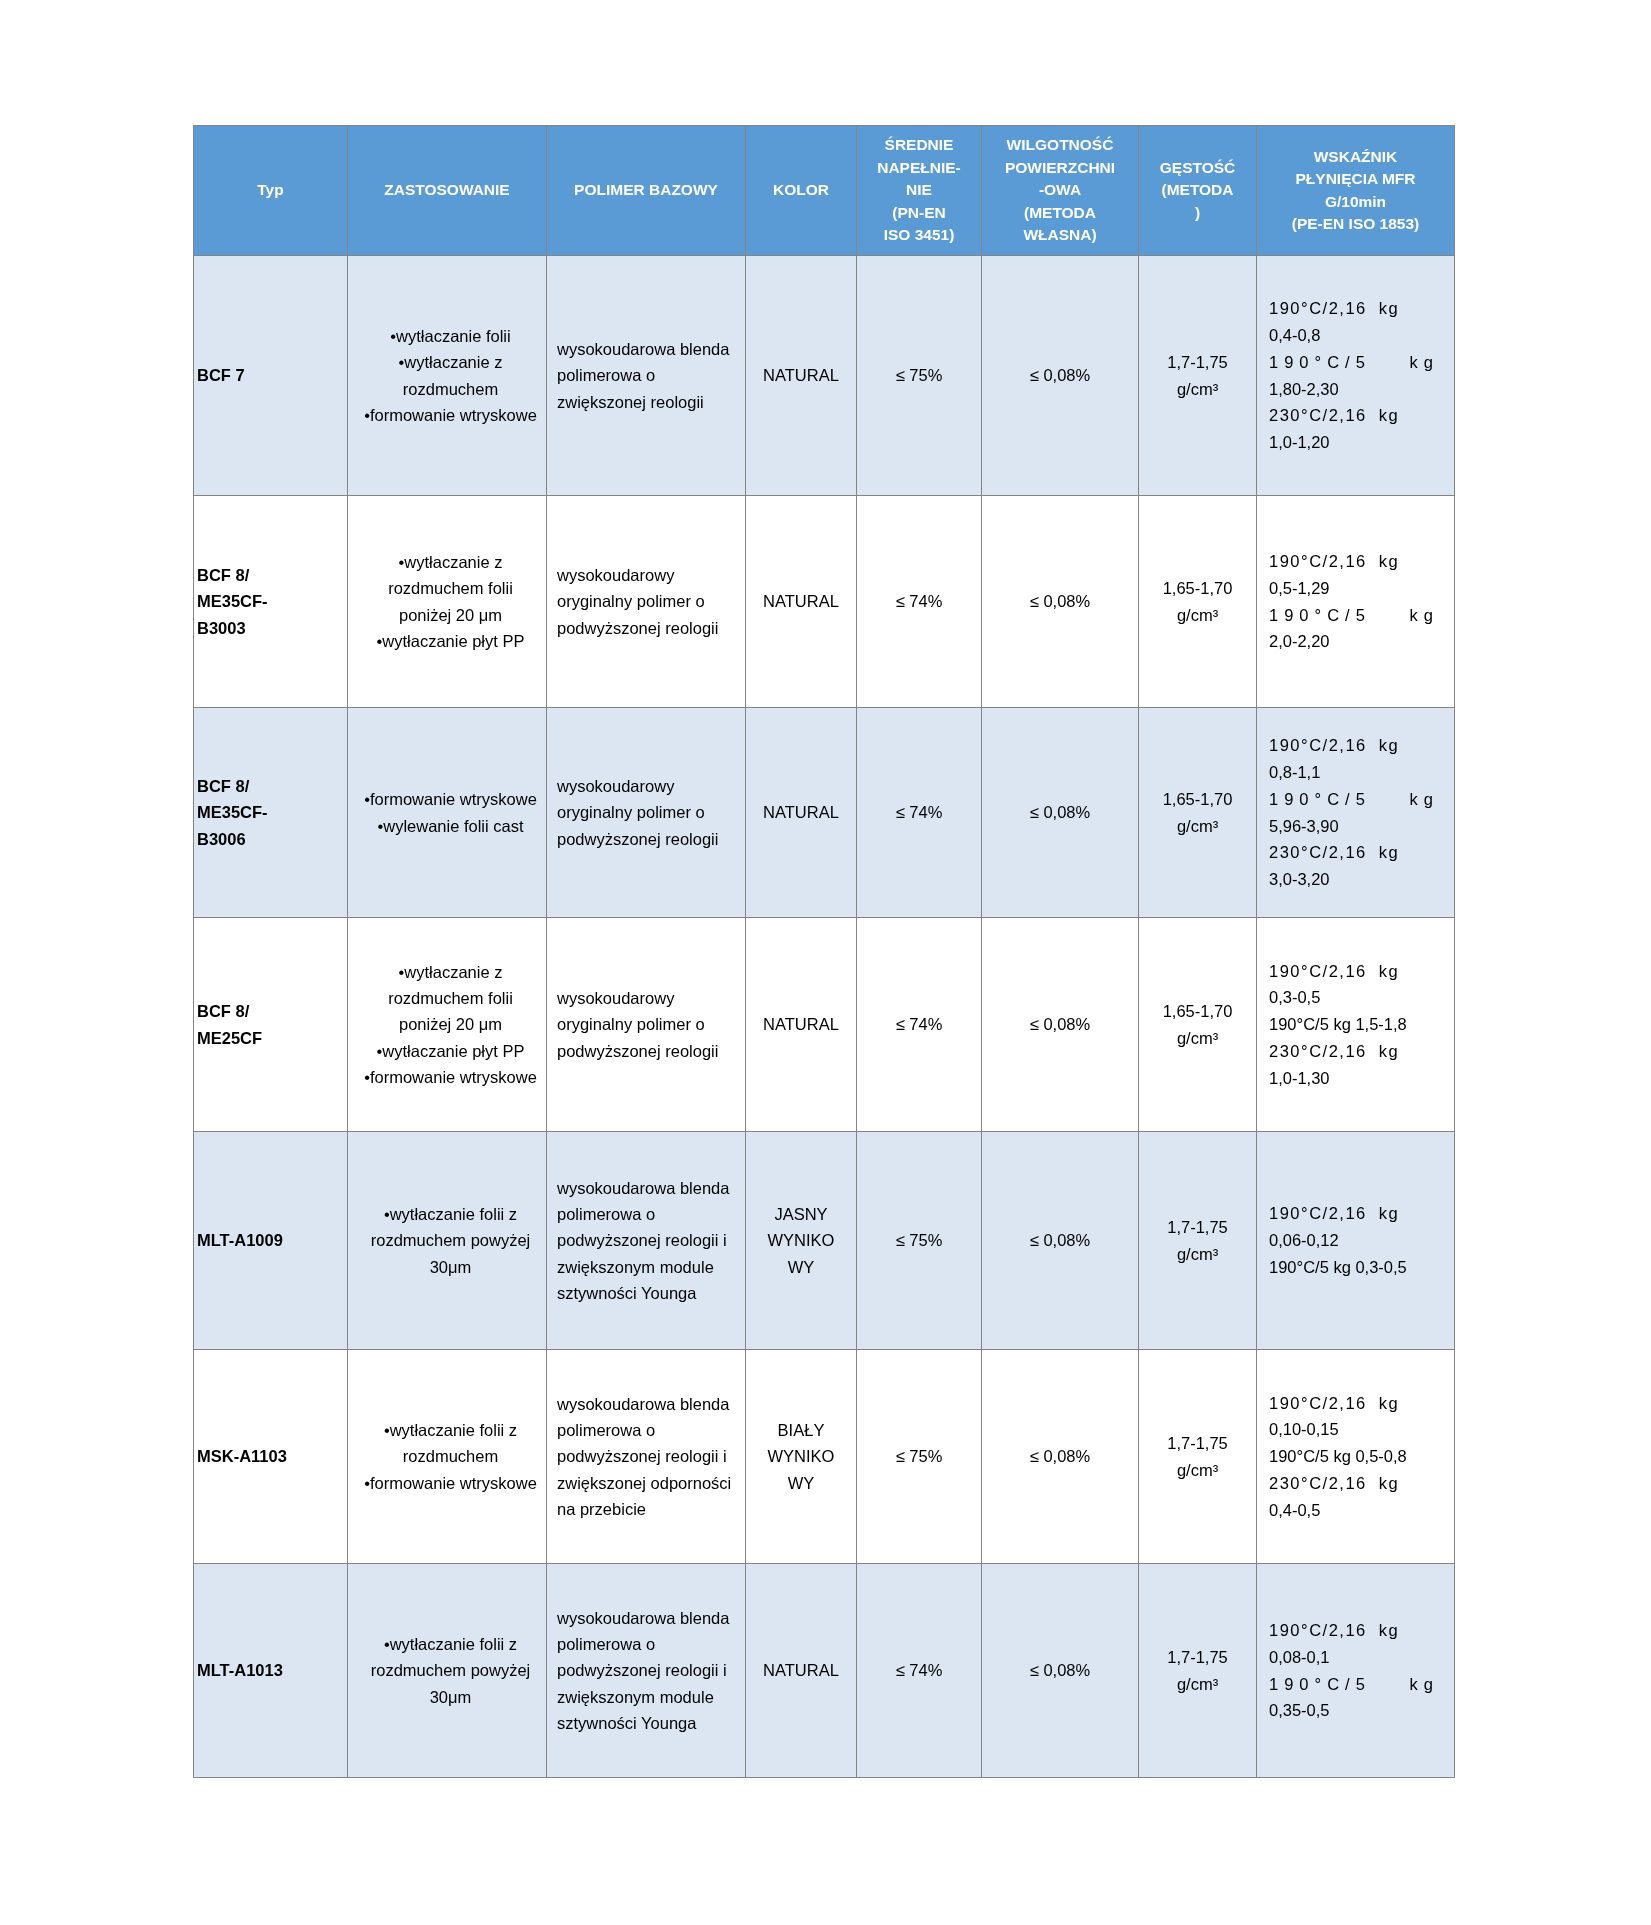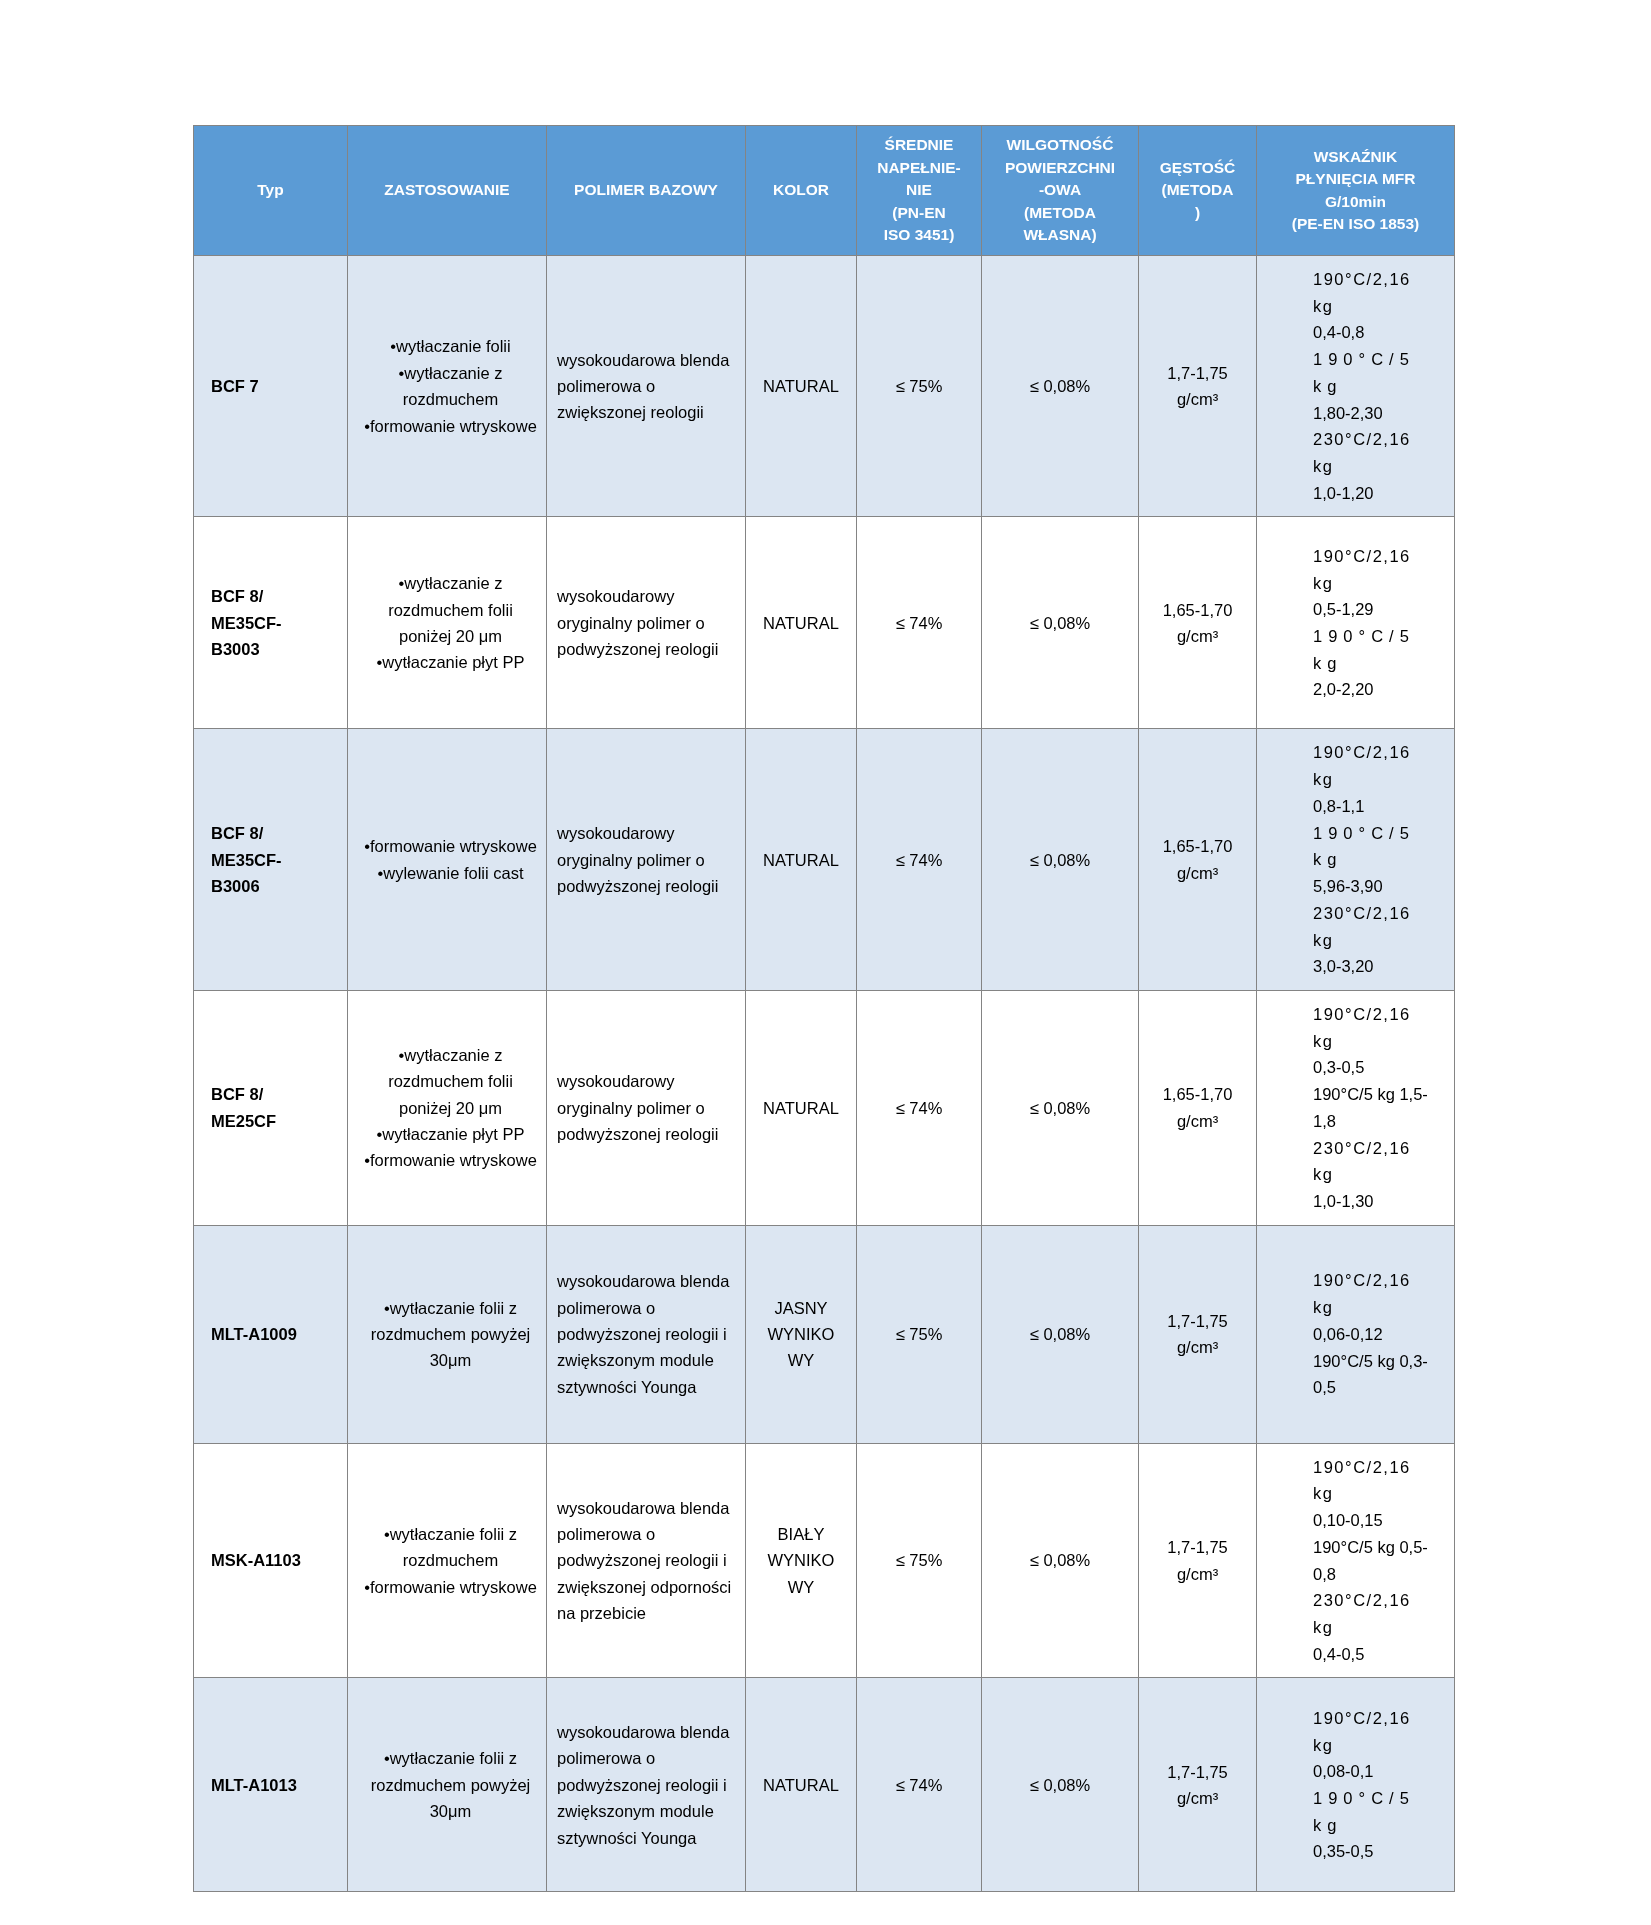--- a/index.html
+++ b/index.html
@@ -11,25 +11,25 @@
     border-collapse:collapse;table-layout:fixed;
     position:absolute;left:193px;top:125px;
   }
   .spec th,.spec td{border:1px solid #848484;vertical-align:middle;overflow:hidden;}
   .spec th{
     background:#5b9bd5;color:#ffffff;font-weight:bold;font-size:15.5px;
     text-align:center;white-space:pre-line;line-height:1.45;padding:6px 4px;
   }
   .spec td{font-size:16.5px;line-height:1.6;padding:8px 10px;background:#ffffff;}
   .spec tr.alt td{background:#dce6f2;}
-  td.typ{font-weight:bold;white-space:pre-line;padding-left:17px;}
+  td.typ{font-weight:bold;white-space:pre-line;padding-left:3px;}
   td.apps{padding-left:13px;padding-right:6px;text-align:center;}
   td.c{text-align:center;white-space:pre-line;}
   td.mfr{padding:10px 12px;}
-  .ln{line-height:1.62;margin-left:44px;}
+  .ln{line-height:1.62;}
   .ln b,.ln.b{font-weight:normal;letter-spacing:0;word-spacing:normal;}
   .sp{letter-spacing:1.5px;word-spacing:6px;}
   .sp2{letter-spacing:6px;word-spacing:28px;}
 </style>
 </head>
 <body>
 
 <table class="spec">
   <colgroup>
     <col style="width:154px">

